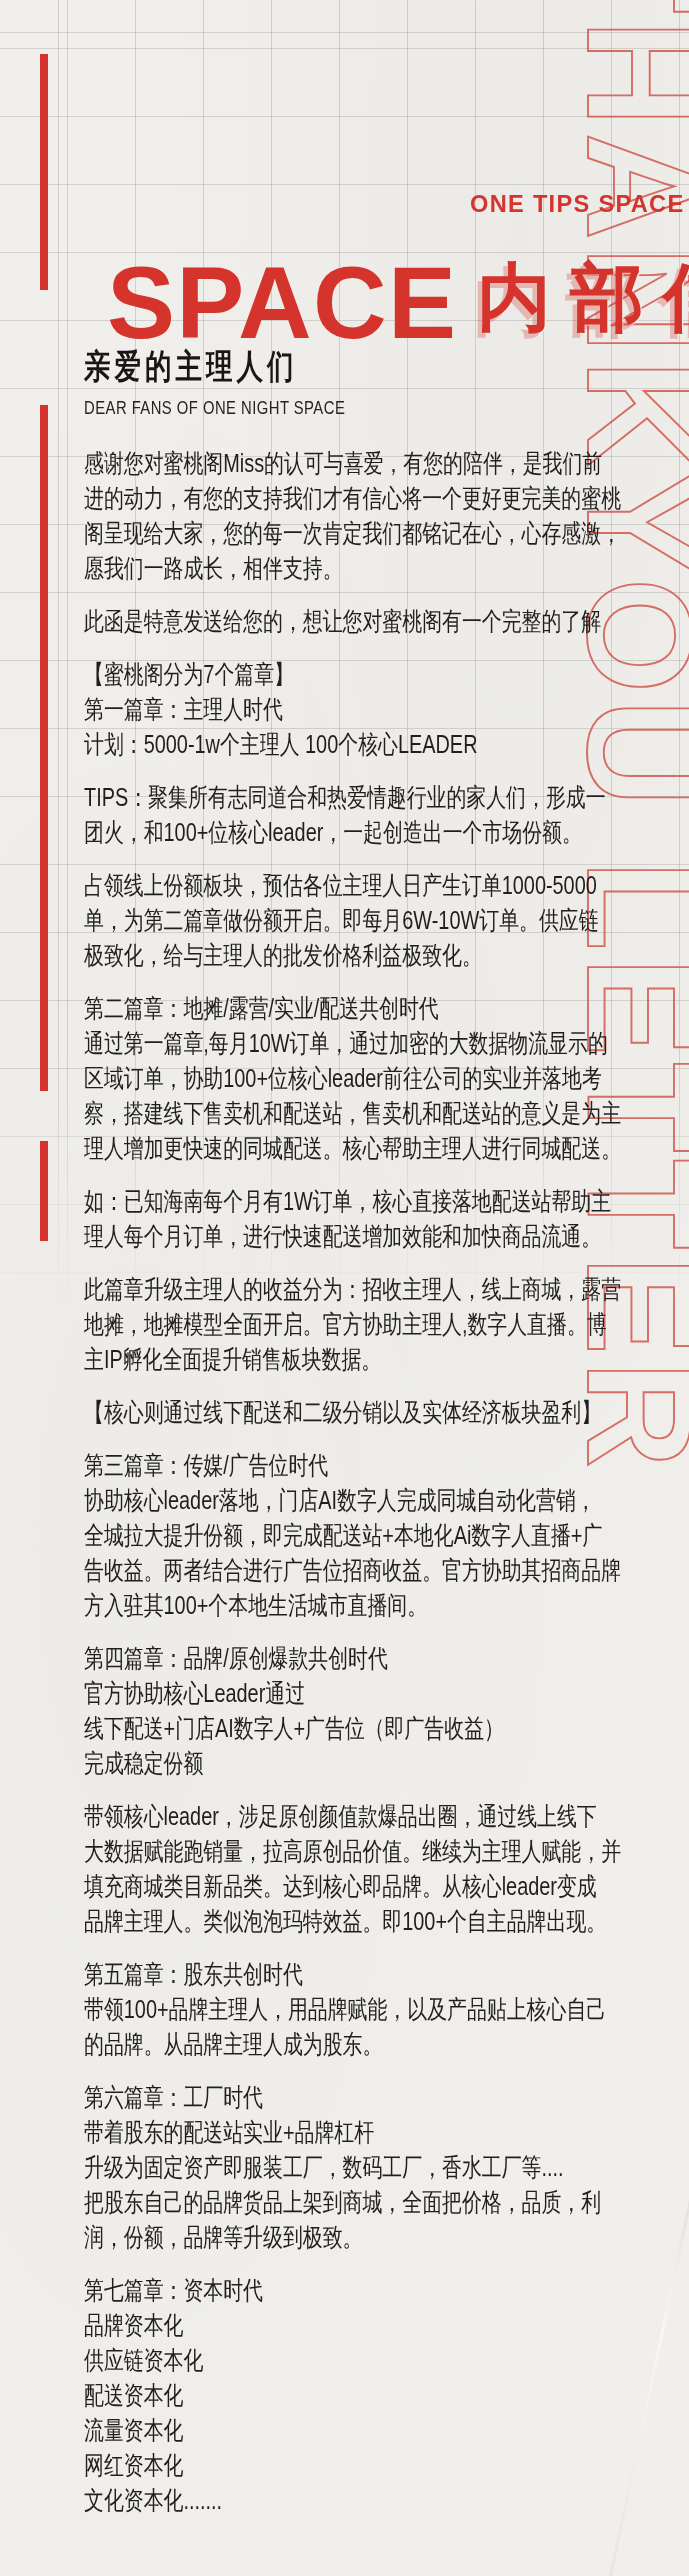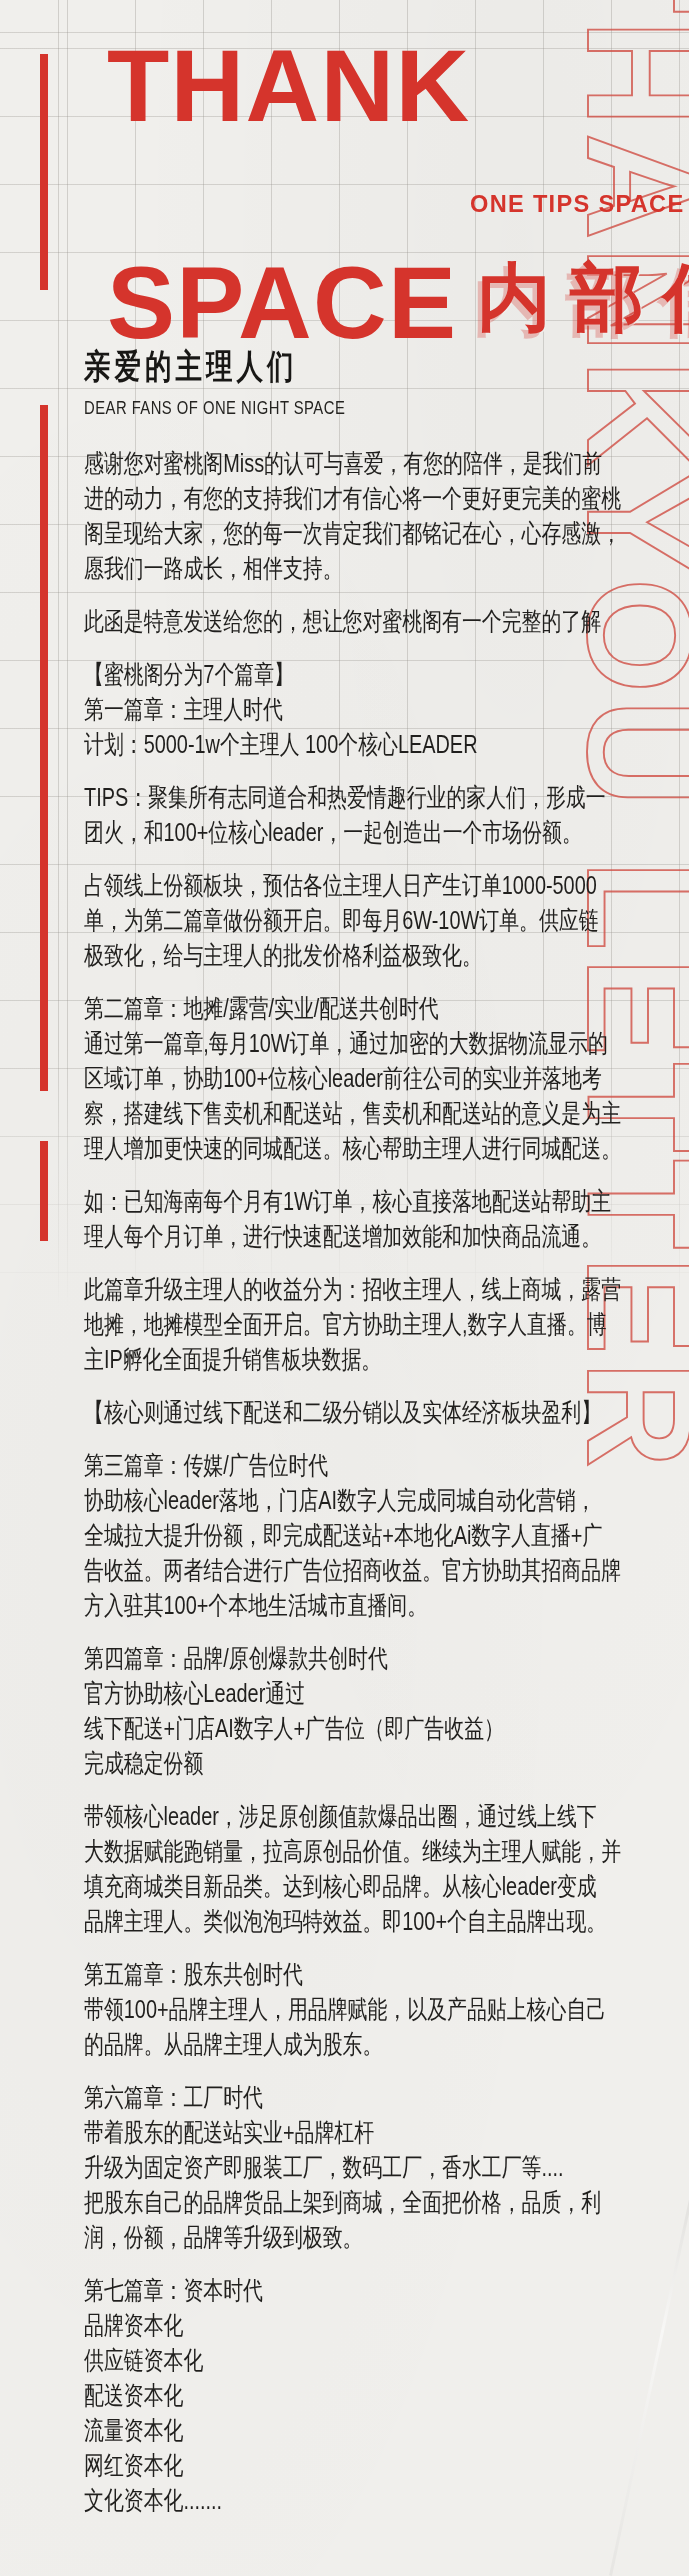--- a/index.html
+++ b/index.html
@@ -92,21 +92,20 @@
 <div class="page">
 
   <div class="grid"></div>
 
   <div class="side-watermark">THANKYOU LETTER</div>
 
   <div class="bar seg1" style="background: rgb(213, 52, 44);"></div>
   <div class="bar seg2" style="background: rgb(213, 52, 44);"></div>
   <div class="bar seg3" style="background: rgb(213, 52, 44);"></div>
 
-  <div class="title-line t1" style="color: rgb(213, 52, 44);">THANK</div>
   <div class="title-line t3" style="color: rgb(213, 52, 44);">SPACE</div>
 
   <div class="brand" style="color: rgb(213, 52, 44);">ONE TIPS SPACE</div>
 
   <div class="stamp" style="color: rgb(213, 52, 44);">内部信</div>
 
   <div class="letter">
     <div class="salutation">亲爱的主理人们</div>
     <div class="salutation-sub">DEAR FANS OF ONE NIGHT SPACE</div>
 

